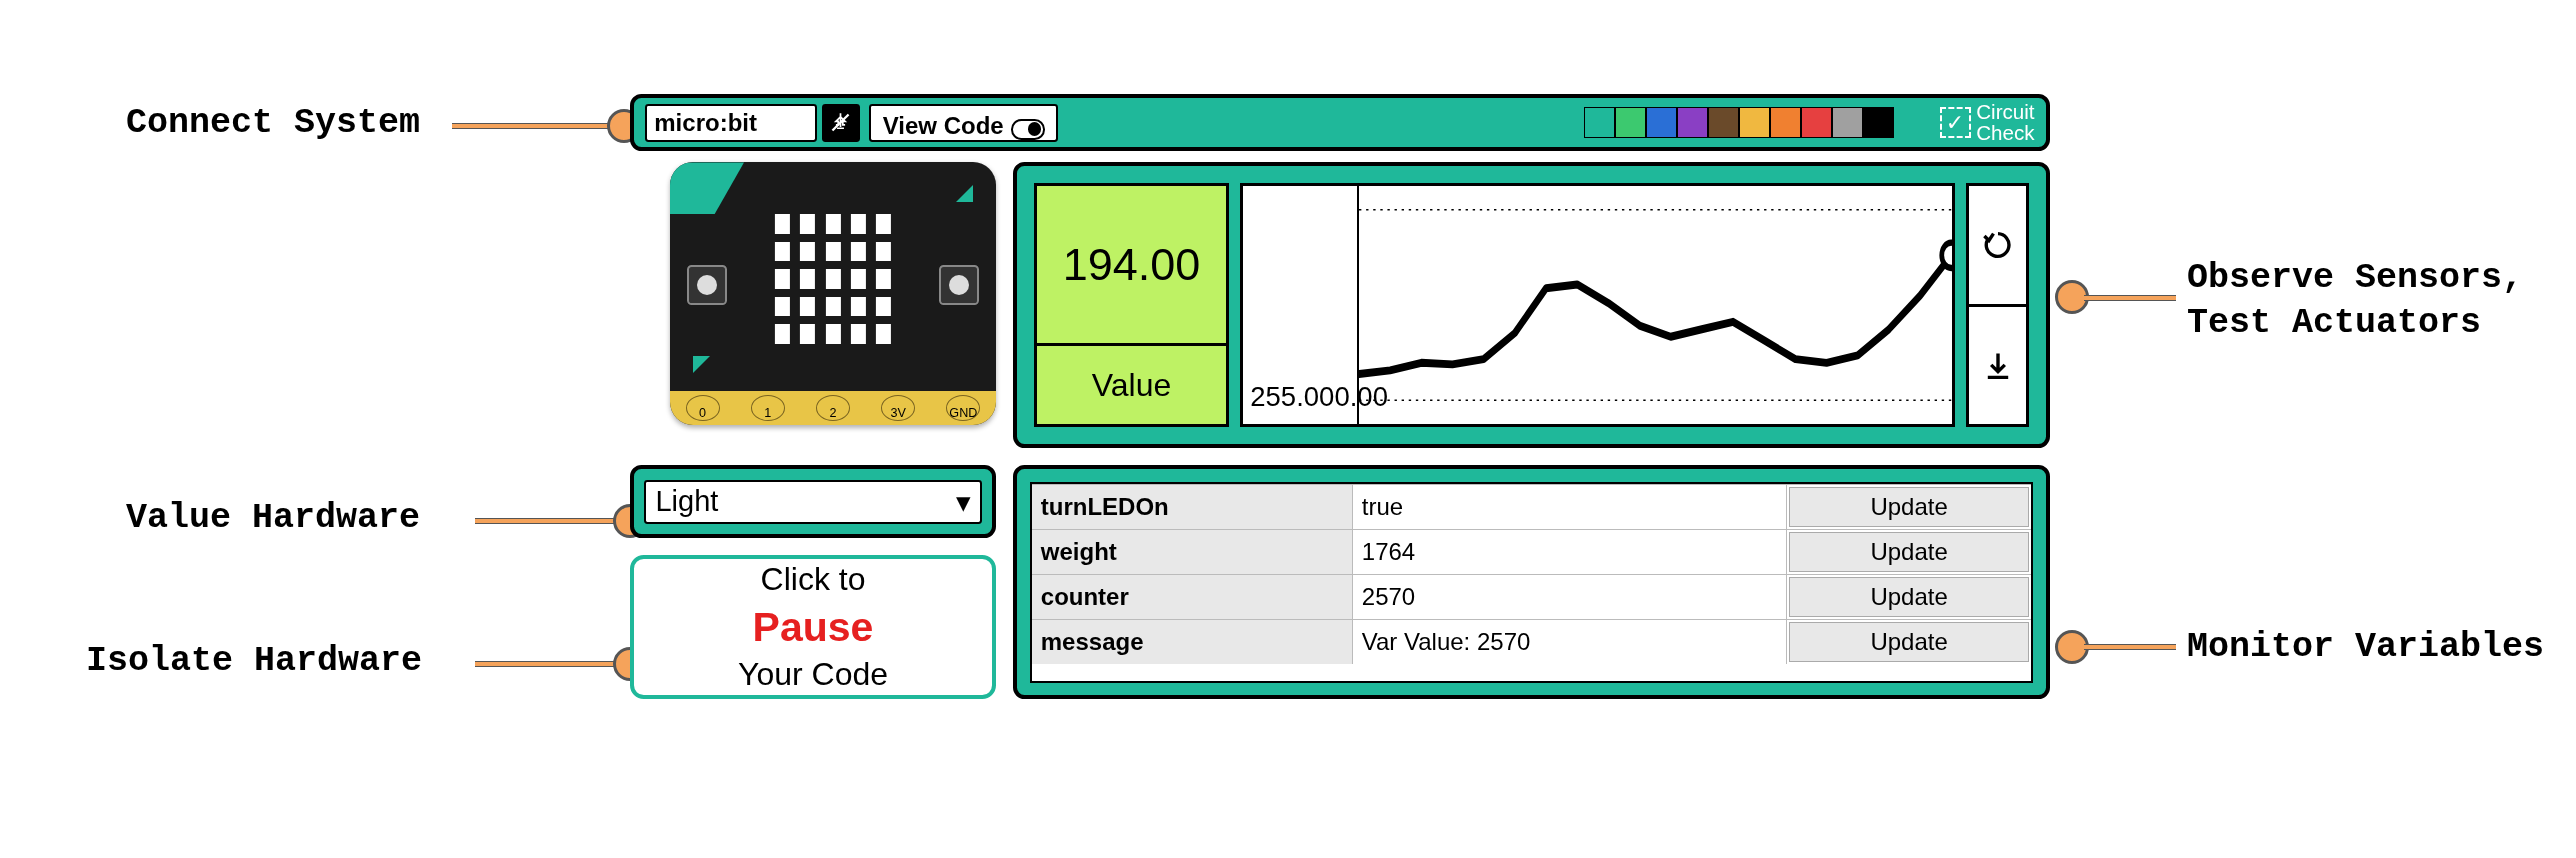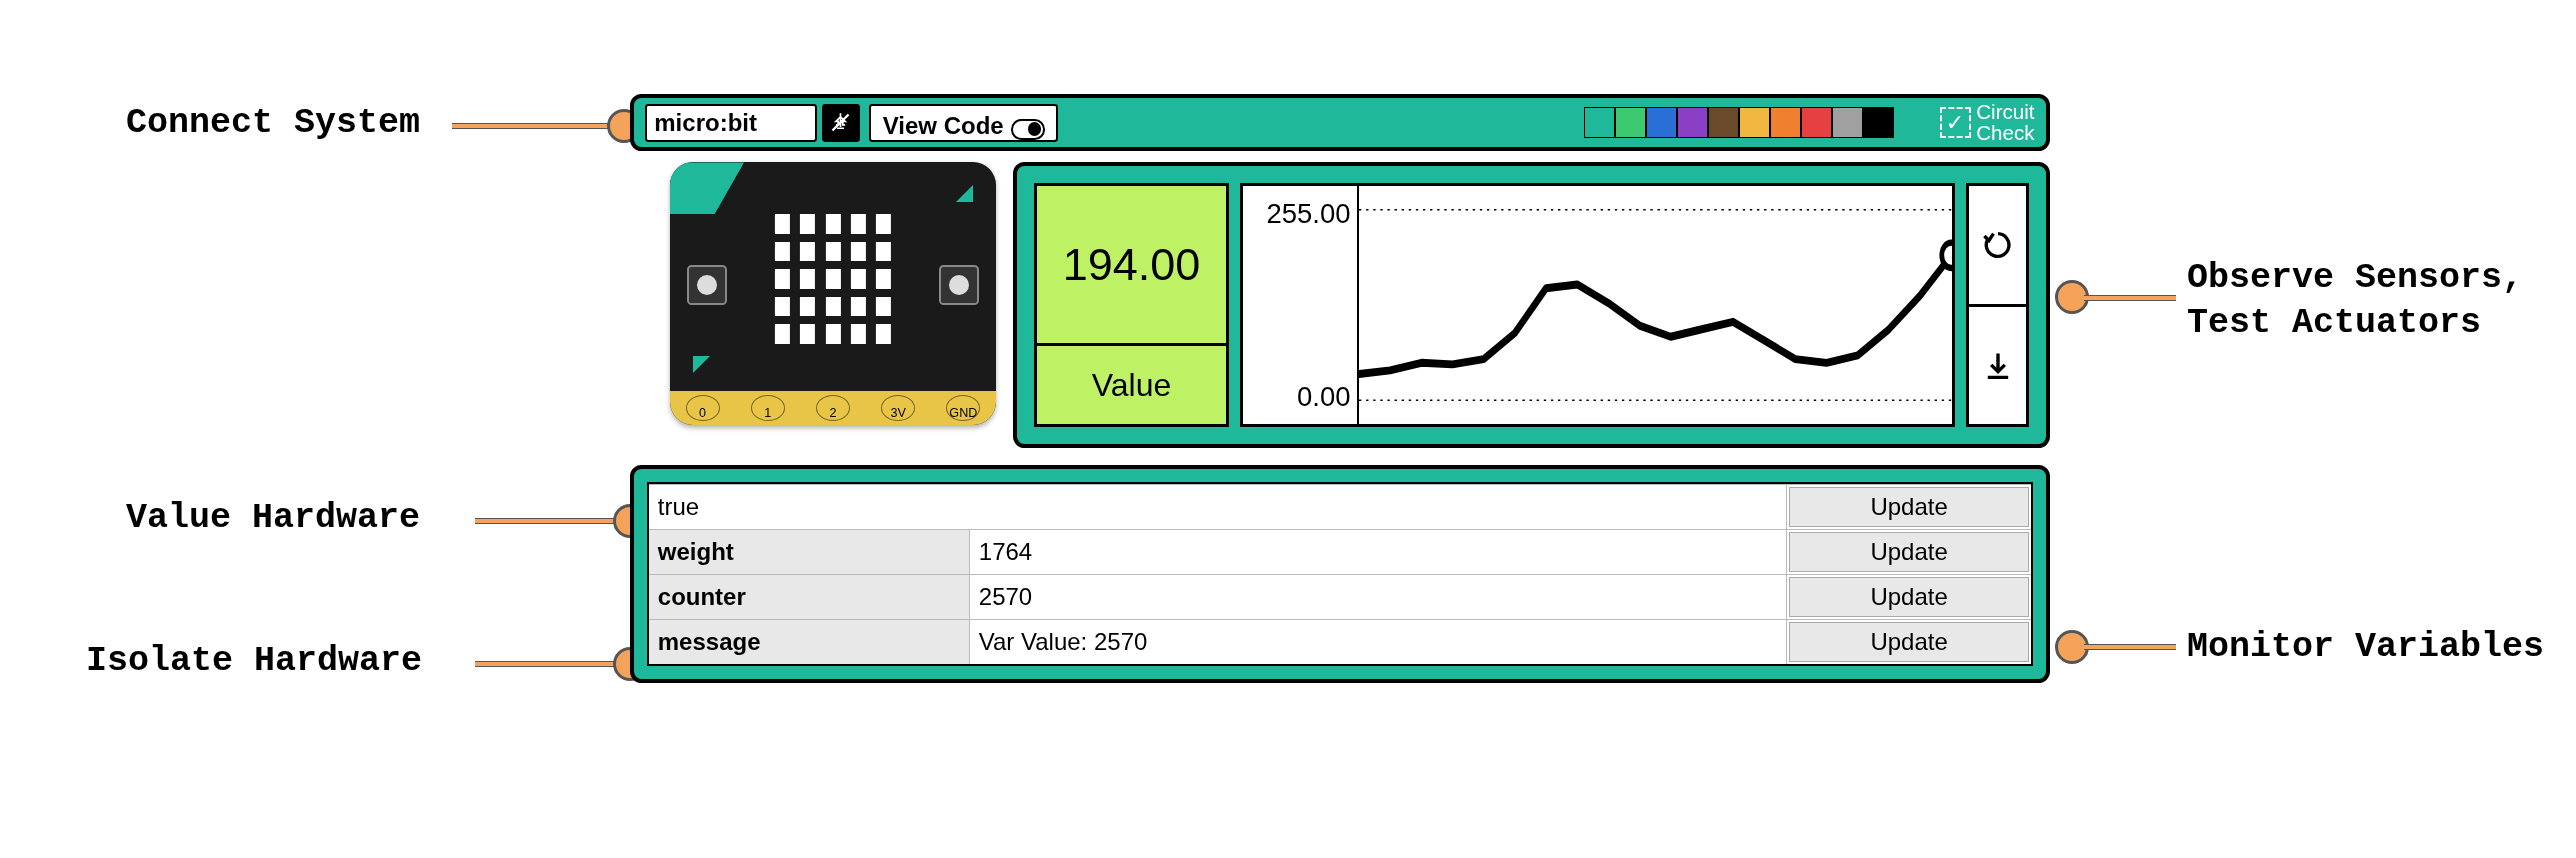--- a/index.html
+++ b/index.html
@@ -271,21 +271,21 @@
   }
   .chart-box {
     background: #fff;
     border: 3.4px solid #000;
     flex: 1;
     display: flex;
   }
   .chart-yaxis {
     width: 114px;
     display: flex;
-    flex-direction: column;
+    flex-direction: row;
     justify-content: space-between;
     align-items: flex-end;
     padding: 11.4px 6.9px;
     font-size: 27.5px;
   }
   .chart-plot {
     flex: 1;
     position: relative;
     border-left: 2.3px solid #000;
   }
@@ -549,25 +549,39 @@
         <div class="side-btn">
           <svg width="34" height="34" viewBox="0 0 60 60">
               <path d="M30 8 v30 M18 28 l12 12 l12 -12 M12 50 h36" fill="none" stroke="#000" stroke-width="6"></path>
             </svg>
         </div>
       </div>
     </div>
   </div>
 
   <div class="row3">
+    <div class="col-left">
+      <div class="hw-select-wrap">
+        <div class="hw-select">
+          <span>Light</span>
+          <span>▾</span>
+        </div>
+      </div>
+      <div class="pause-box">
+        <div>Click to</div>
+        <div class="pause-word">Pause</div>
+        <div>Your Code</div>
+      </div>
+    </div>
 
     <div class="vars-panel">
       <div class="vars-inner">
         <div class="vars-table">
             <div class="var-row">
+              <div class="var-name">turnLEDOn</div>
               <div class="var-value">true</div>
               <div class="var-btn">Update</div>
             </div>
             <div class="var-row">
               <div class="var-name">weight</div>
               <div class="var-value">1764</div>
               <div class="var-btn">Update</div>
             </div>
             <div class="var-row">
               <div class="var-name">counter</div>

